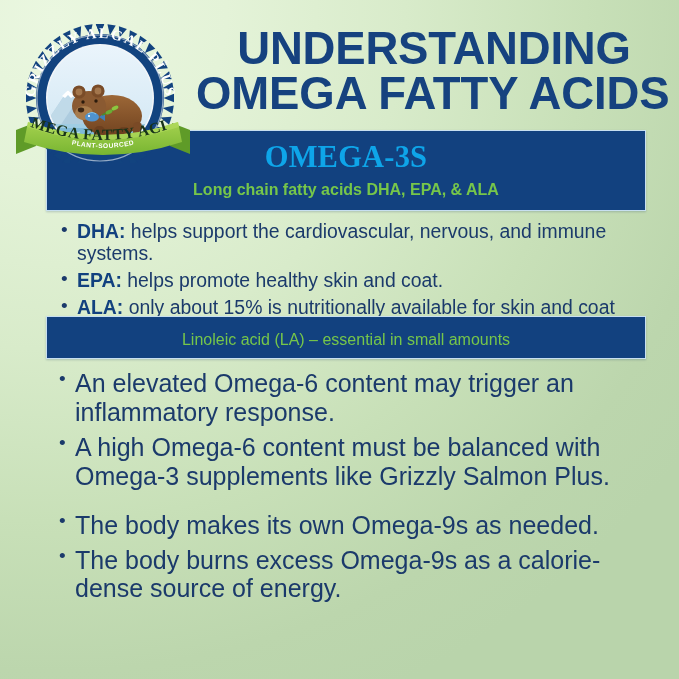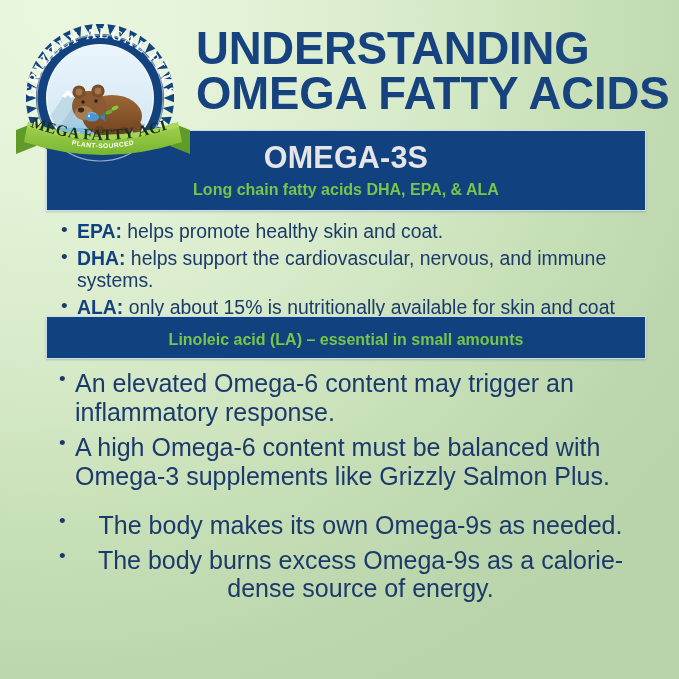--- a/index.html
+++ b/index.html
@@ -48,20 +48,21 @@
     font-weight: bold;
     color: #16427f;
     letter-spacing: -0.4px;
     line-height: 0.97;
     white-space: nowrap;
     text-align: left;
   }
   .headline .line1 {
     font-size: 45.5px;
     letter-spacing: -0.2px;
+    text-align: center;
   }
   .headline .line2 {
     font-size: 45.5px;
     letter-spacing: -0.1px;
     margin-top: 1px;
   }
 
   
   .section {
     position: absolute;
@@ -75,37 +76,37 @@
   .band {
     background: #12417f;
     border: 1.5px solid #c7dff0;
     box-sizing: border-box;
     text-align: center;
     padding: 6px 8px 9px 8px;
     box-shadow: 0 1px 2px rgba(20,50,90,0.22);
   }
   .band-3 { padding: 11px 8px 10px 8px; }
   .band-title {
-    font-family: Liberation Sans, sans-serif;
+    font-family: Liberation Serif, serif;
     font-weight: bold;
-    color: #e5e5e5;
+    color: #0ea5e9;
     font-size: 30px;
     letter-spacing: 0.2px;
     line-height: 1.02;
   }
   .band-3 .band-title { font-size: 30.5px; }
   .band-sub {
     font-family: "Liberation Sans", sans-serif;
     color: #76c64a;
     font-size: 16px;
     line-height: 1.15;
     margin-top: 8px;
   }
   .band-sub.strong { font-weight: bold; }
-  .band-sub.light  { font-weight: bold; }
+  .band-sub.light  { font-weight: normal; }
 
   
   .bullets {
     margin: 0;
     padding: 0;
     list-style: none;
     color: #1b3a6b;
   }
   .bullets-3 { margin-top: 9px; padding-left: 14px; }
   .bullets-6 { margin-top: 10px; padding-left: 12px; }
@@ -127,21 +128,21 @@
     left: 1px;
     top: -1px;
     font-size: 19px;
     color: #1b3a6b;
   }
   .bullets li b {
     font-weight: bold;
     color: #12417f;
   }
   .bullets-6 li { margin-bottom: 7px; }
-  .bullets-9 li { margin-bottom: 6px; text-align: center; }
+  .bullets-9 li { margin-bottom: 6px; }
 </style>
 </head>
 <body>
 
 <div id="infographic">
 
   <div class="logo-badge">
     <svg viewBox="0 0 178 145" xmlns="http://www.w3.org/2000/svg" aria-hidden="true">
       <defs>
         <path id="arcpath" d="M 20 86 A 66 66 0 0 1 152 86" fill="none"></path>
@@ -289,22 +290,22 @@
     <div class="line line1">UNDERSTANDING</div>
     <div class="line line2">OMEGA FATTY ACIDS</div>
   </div>
 
   <div class="section sec-3">
     <div class="band band-3">
       <div class="band-title">OMEGA-3S</div>
       <div class="band-sub strong">Long chain fatty acids DHA, EPA, &amp; ALA</div>
     </div>
     <ul class="bullets bullets-3">
+      <li><b>DHA:</b><span> helps support the cardiovascular, nervous, and immune systems.</span></li>
       <li><b>EPA:</b><span> helps promote healthy skin and coat.</span></li>
-      <li><b>DHA:</b><span> helps support the cardiovascular, nervous, and immune systems.</span></li>
       <li><b>ALA:</b><span> only about 15% is nutritionally available for skin and coat health.</span></li>
     </ul>
   </div>
 
   <div class="section sec-6">
     <div class="band">
       <div class="band-sub light">Linoleic acid (LA) – essential in small amounts</div>
     </div>
     <ul class="bullets bullets-6">
       <li><span>An elevated Omega-6 content may trigger an inflammatory response.</span></li>

